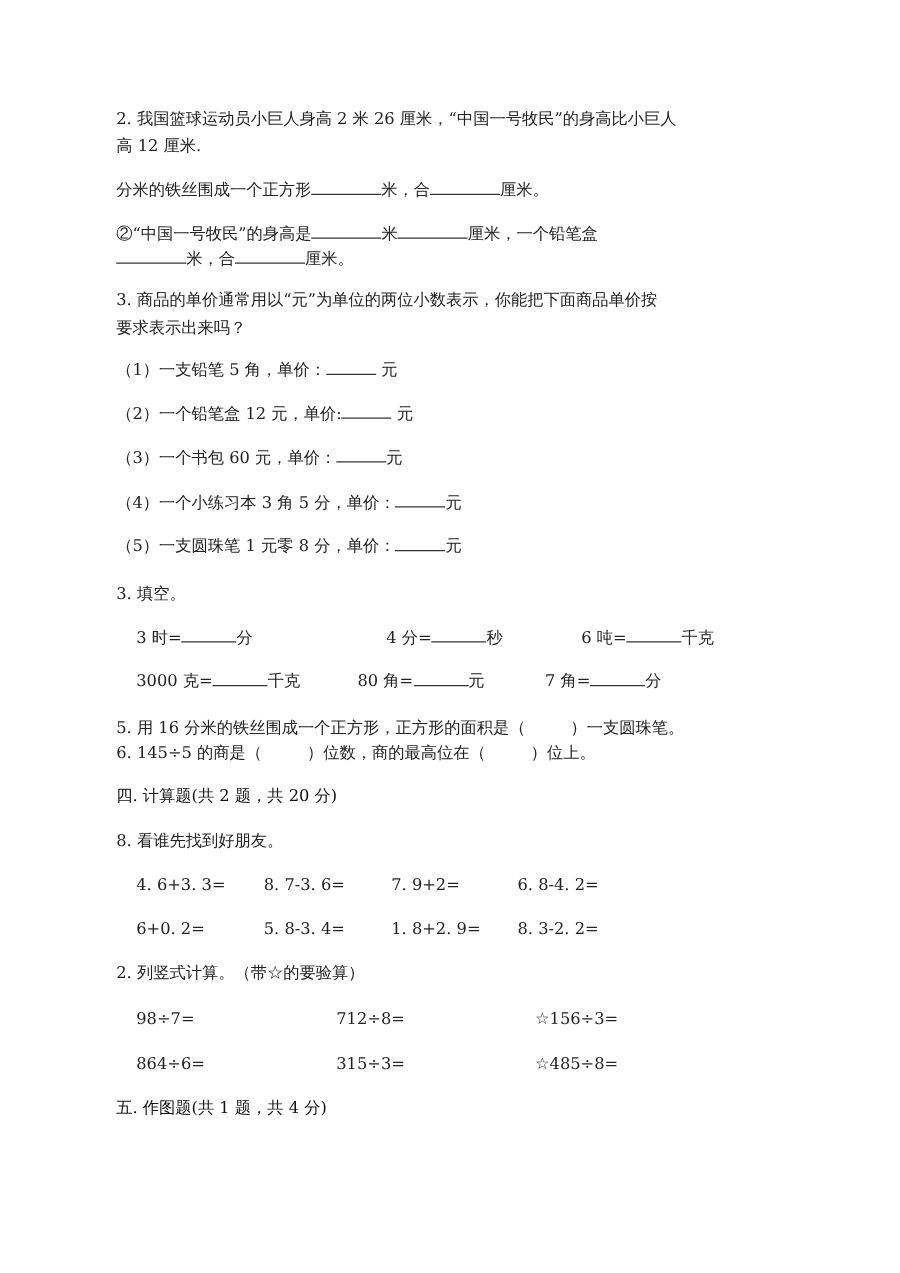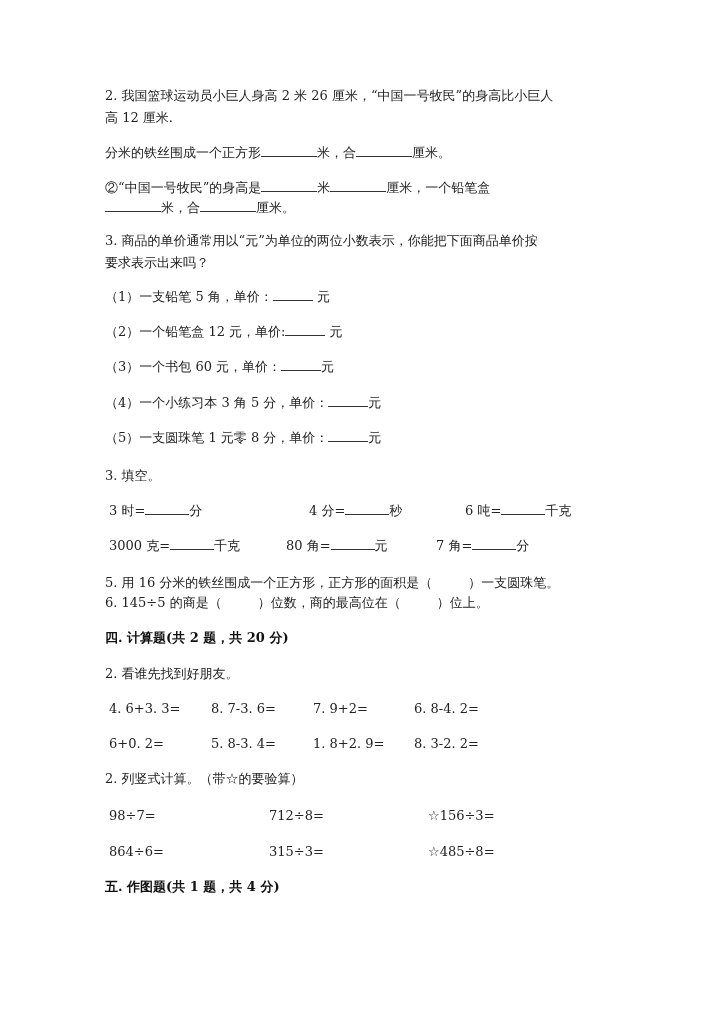--- a/index.html
+++ b/index.html
@@ -1,22 +1,22 @@
 <!DOCTYPE html>
 <html><head>
 <meta charset="utf-8">
 <style>
   html, body { margin: 0; padding: 0; background: #ffffff; }
   body {
     width: 720px; height: 1018px; position: relative; overflow: hidden;
     font-family: "DejaVu Serif", "Liberation Serif", serif;
     color: #222; font-size: 13px;
   }
-  .line { position: absolute; left: 105px; white-space: nowrap; line-height: 20px; }
-  .bold { font-weight: bold; color: #111; }
+  .line { position: absolute; left: 93px; white-space: nowrap; line-height: 20px; }
+  .bold { font-weight: normal; color: #111; }
   .blank { display: inline-block; border-bottom: 1px solid #333; height: 12px; vertical-align: baseline; }
   .w56 { width: 56px; } .w44 { width: 44px; } .w40 { width: 40px; }
   .paren { display: inline-block; width: 36px; }
   .cell { position: absolute; white-space: nowrap; line-height: 20px; }
 </style>
 </head>
 <body>
 
 <div class="line" style="top:86px">2. 我国篮球运动员小巨人身高 2 米 26 厘米，“中国一号牧民”的身高比小巨人</div>
 <div class="line" style="top:108px">高 12 厘米.</div>
@@ -48,21 +48,21 @@
 
 <div class="cell" style="top:536px; left:109px"><span>3000 克=</span><span class="blank w44"></span><span>千克</span></div>
 <div class="cell" style="top:536px; left:286px"><span>80 角=</span><span class="blank w44"></span><span>元</span></div>
 <div class="cell" style="top:536px; left:436px"><span>7 角=</span><span class="blank w44"></span><span>分</span></div>
 
 <div class="line" style="top:573px"><span>5. 用 16 分米的铁丝围成一个正方形，正方形的面积是（</span><span class="paren"></span><span>）一支圆珠笔。</span></div>
 <div class="line" style="top:593px"><span>6. 145÷5 的商是（</span><span class="paren"></span><span>）位数，商的最高位在（</span><span class="paren"></span><span>）位上。</span></div>
 
 <div class="line bold" style="top:628px">四. 计算题(共 2 题，共 20 分)</div>
 
-<div class="line" style="top:664px">2. 看谁先找到好朋友。</div>
+<div class="line" style="top:664px">8. 看谁先找到好朋友。</div>
 <div class="cell" style="top:699px; left:109px">4. 6+3. 3=</div>
 <div class="cell" style="top:699px; left:211px">8. 7-3. 6=</div>
 <div class="cell" style="top:699px; left:313px">7. 9+2=</div>
 <div class="cell" style="top:699px; left:414px">6. 8-4. 2=</div>
 <div class="cell" style="top:734px; left:109px">6+0. 2=</div>
 <div class="cell" style="top:734px; left:211px">5. 8-3. 4=</div>
 <div class="cell" style="top:734px; left:313px">1. 8+2. 9=</div>
 <div class="cell" style="top:734px; left:414px">8. 3-2. 2=</div>
 
 <div class="line" style="top:769px">2. 列竖式计算。（带☆的要验算）</div>

